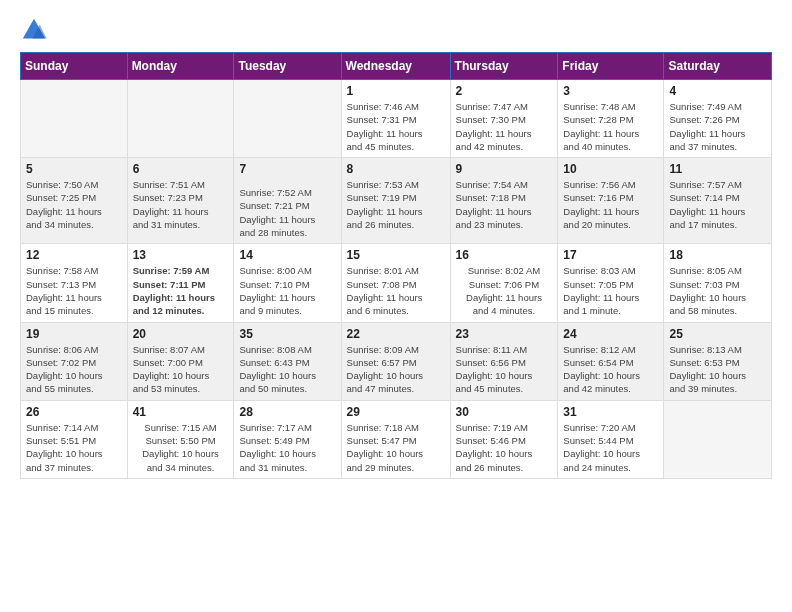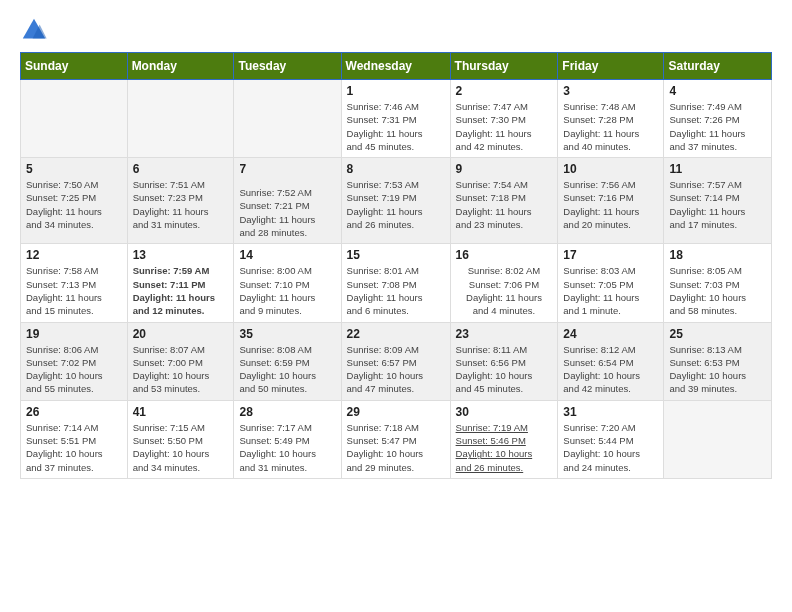--- a/index.html
+++ b/index.html
@@ -51,21 +51,21 @@
     .subtitle {
       font-size: 14px;
       color: #444;
     }
     .calendar {
       width: 100%;
       border-collapse: collapse;
       margin-top: 8px;
     }
     .calendar th {
-      background: #4d7c0f;
+      background: #701a75;
       color: #fff;
       font-size: 12px;
       font-weight: 600;
       padding: 6px 4px;
       text-align: left;
       border: 1px solid #2e6bc4;
     }
     .calendar td {
       vertical-align: top;
       border: 1px solid #ddd;
@@ -274,21 +274,21 @@
         <td>
           <span class="day-number">20</span>
           <div class="day-info" style="white-space: pre-line;">Sunrise: 8:07 AM
 Sunset: 7:00 PM
 Daylight: 10 hours
 and 53 minutes.</div>
         </td>
         <td>
           <span class="day-number">35</span>
           <div class="day-info" style="white-space: pre-line;">Sunrise: 8:08 AM
-Sunset: 6:59 PM
+Sunset: 6:43 PM
 Daylight: 10 hours
 and 50 minutes.</div>
         </td>
         <td>
           <span class="day-number">22</span>
           <div class="day-info" style="white-space: pre-line;">Sunrise: 8:09 AM
 Sunset: 6:57 PM
 Daylight: 10 hours
 and 47 minutes.</div>
         </td>
@@ -317,42 +317,42 @@
       <tr>
         <td>
           <span class="day-number">26</span>
           <div class="day-info" style="white-space: pre-line;">Sunrise: 7:14 AM
 Sunset: 5:51 PM
 Daylight: 10 hours
 and 37 minutes.</div>
         </td>
         <td>
           <span class="day-number">41</span>
-          <div class="day-info" style="white-space: pre-line;">Sunrise: 7:15 AM
+          <div class="day-info" style="white-space: pre-line; text-align: center;">Sunrise: 7:15 AM
 Sunset: 5:50 PM
 Daylight: 10 hours
 and 34 minutes.</div>
         </td>
         <td>
           <span class="day-number">28</span>
           <div class="day-info" style="white-space: pre-line;">Sunrise: 7:17 AM
 Sunset: 5:49 PM
 Daylight: 10 hours
 and 31 minutes.</div>
         </td>
         <td>
           <span class="day-number">29</span>
           <div class="day-info" style="white-space: pre-line;">Sunrise: 7:18 AM
 Sunset: 5:47 PM
 Daylight: 10 hours
 and 29 minutes.</div>
         </td>
         <td>
           <span class="day-number">30</span>
-          <div class="day-info" style="white-space: pre-line; text-decoration: underline;">Sunrise: 7:19 AM
+          <div class="day-info" style="white-space: pre-line;">Sunrise: 7:19 AM
 Sunset: 5:46 PM
 Daylight: 10 hours
 and 26 minutes.</div>
         </td>
         <td>
           <span class="day-number">31</span>
           <div class="day-info" style="white-space: pre-line;">Sunrise: 7:20 AM
 Sunset: 5:44 PM
 Daylight: 10 hours
 and 24 minutes.</div>

